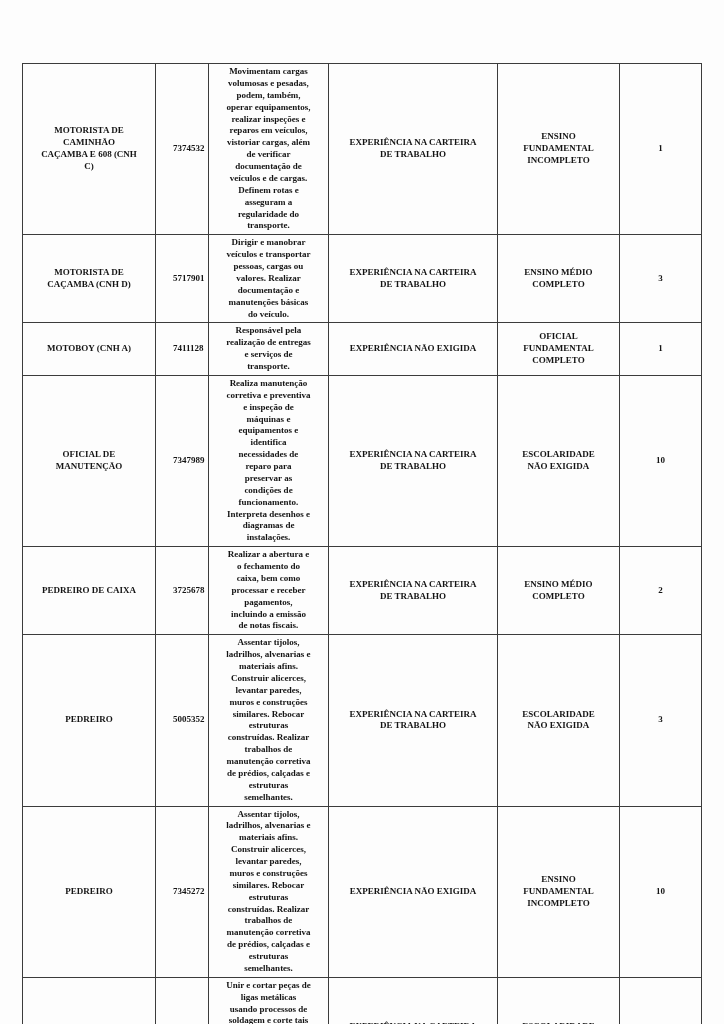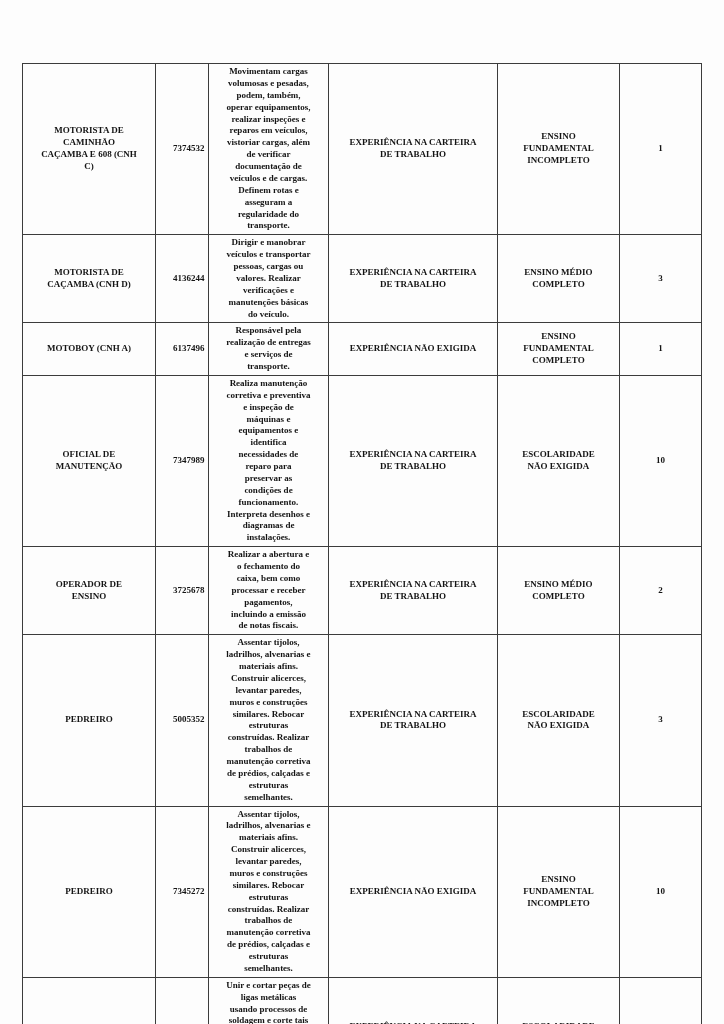--- a/index.html
+++ b/index.html
@@ -71,44 +71,44 @@
         <tr>
     <td class="c-title">MOTORISTA DE CAMINHÃO CAÇAMBA E 608 (CNH C)</td>
     <td class="c-code">7374532</td>
     <td class="c-desc">Movimentam cargas volumosas e pesadas, podem, também, operar equipamentos, realizar inspeções e reparos em veículos, vistoriar cargas, além de verificar documentação de veículos e de cargas. Definem rotas e asseguram a regularidade do transporte.</td>
     <td class="c-exp">EXPERIÊNCIA NA CARTEIRA DE TRABALHO</td>
     <td class="c-edu">ENSINO FUNDAMENTAL INCOMPLETO</td>
     <td class="c-qty">1</td>
   </tr>
         <tr>
     <td class="c-title">MOTORISTA DE CAÇAMBA (CNH D)</td>
-    <td class="c-code">4136244</td>
-    <td class="c-desc">Dirigir e manobrar veículos e transportar pessoas, cargas ou valores. Realizar verificações e manutenções básicas do veículo.</td>
+    <td class="c-code">5717901</td>
+    <td class="c-desc">Dirigir e manobrar veículos e transportar pessoas, cargas ou valores. Realizar documentação e manutenções básicas do veículo.</td>
     <td class="c-exp">EXPERIÊNCIA NA CARTEIRA DE TRABALHO</td>
     <td class="c-edu">ENSINO MÉDIO COMPLETO</td>
     <td class="c-qty">3</td>
   </tr>
         <tr>
     <td class="c-title">MOTOBOY (CNH A)</td>
-    <td class="c-code">6137496</td>
+    <td class="c-code">7411128</td>
     <td class="c-desc">Responsável pela realização de entregas e serviços de transporte.</td>
     <td class="c-exp">EXPERIÊNCIA NÃO EXIGIDA</td>
-    <td class="c-edu">ENSINO FUNDAMENTAL COMPLETO</td>
+    <td class="c-edu">OFICIAL FUNDAMENTAL COMPLETO</td>
     <td class="c-qty">1</td>
   </tr>
         <tr>
     <td class="c-title">OFICIAL DE MANUTENÇÃO</td>
     <td class="c-code">7347989</td>
     <td class="c-desc">Realiza manutenção corretiva e preventiva e inspeção de máquinas e equipamentos e identifica necessidades de reparo para preservar as condições de funcionamento. Interpreta desenhos e diagramas de instalações.</td>
     <td class="c-exp">EXPERIÊNCIA NA CARTEIRA DE TRABALHO</td>
     <td class="c-edu">ESCOLARIDADE NÃO EXIGIDA</td>
     <td class="c-qty">10</td>
   </tr>
         <tr>
-    <td class="c-title">OPERADOR DE ENSINO</td>
+    <td class="c-title">PEDREIRO DE CAIXA</td>
     <td class="c-code">3725678</td>
     <td class="c-desc">Realizar a abertura e o fechamento do caixa, bem como processar e receber pagamentos, incluindo a emissão de notas fiscais.</td>
     <td class="c-exp">EXPERIÊNCIA NA CARTEIRA DE TRABALHO</td>
     <td class="c-edu">ENSINO MÉDIO COMPLETO</td>
     <td class="c-qty">2</td>
   </tr>
         <tr>
     <td class="c-title">PEDREIRO</td>
     <td class="c-code">5005352</td>
     <td class="c-desc">Assentar tijolos, ladrilhos, alvenarias e materiais afins. Construir alicerces, levantar paredes, muros e construções similares. Rebocar estruturas construídas. Realizar trabalhos de manutenção corretiva de prédios, calçadas e estruturas semelhantes.</td>

